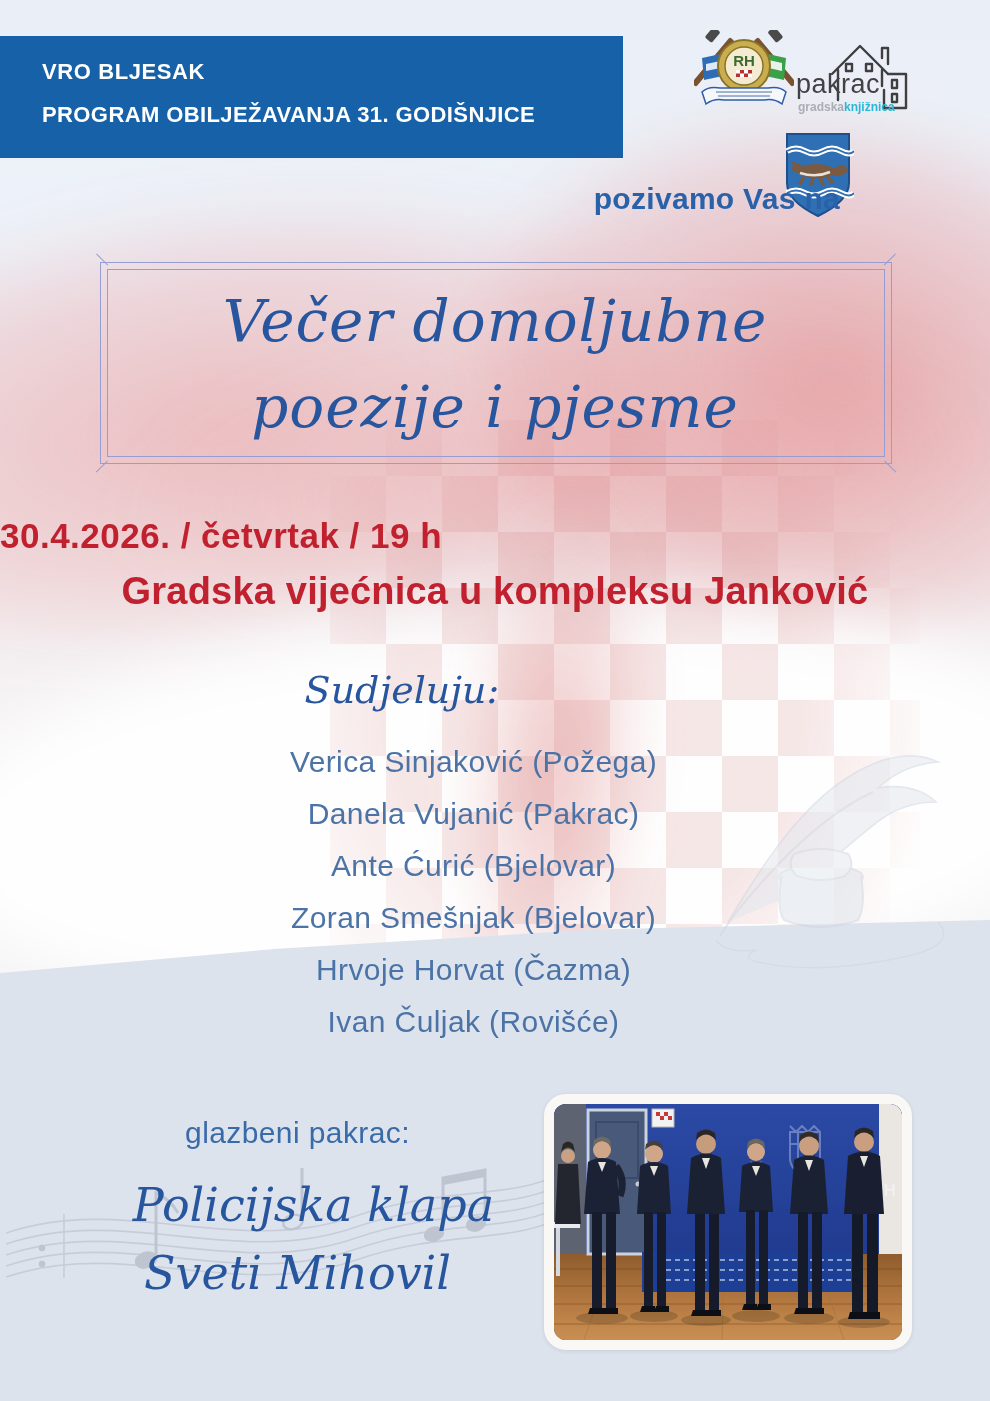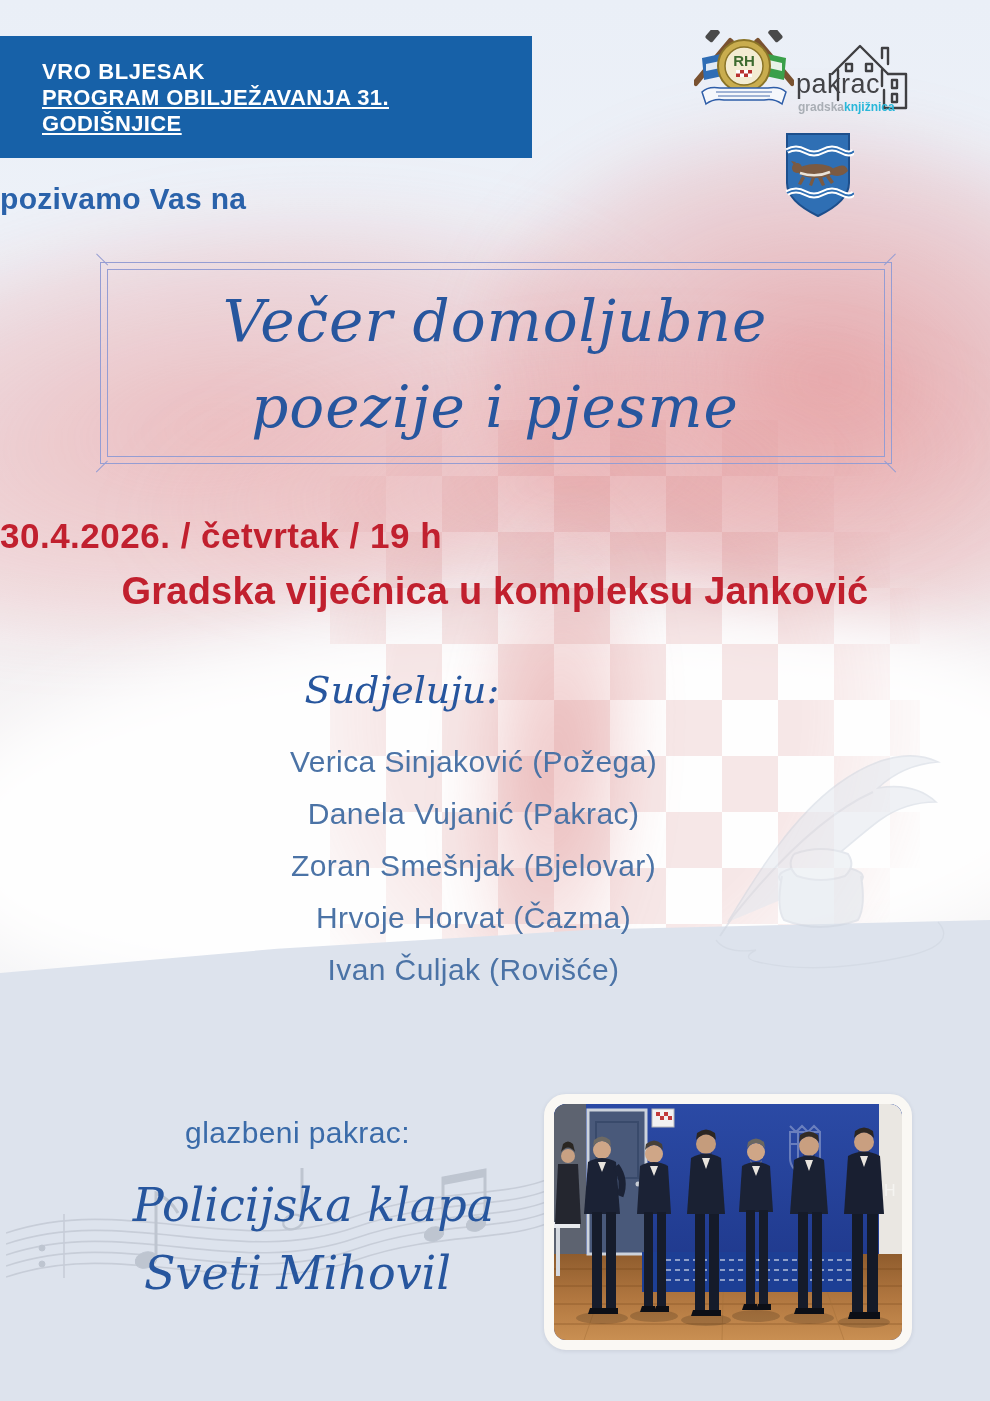--- a/index.html
+++ b/index.html
@@ -27,33 +27,33 @@
     background:repeating-conic-gradient(#cf6a6a 0% 25%, transparent 0% 50%);
     background-size:112px 112px;
     -webkit-mask-image:radial-gradient(ellipse at 45% 45%,#000 45%,transparent 78%);
     mask-image:radial-gradient(ellipse at 45% 45%,#000 45%,transparent 78%);}
   .bottom-gray{position:absolute;left:0;top:920px;width:990px;height:481px;
     background:#dde3ed;
     clip-path:polygon(0 11%,28% 6%,60% 2%,100% 0,100% 100%,0 100%);}
   .quill{position:absolute;left:698px;top:722px;opacity:.55;}
   .staff{position:absolute;left:6px;top:1138px;opacity:.85;}
   
-  .banner{position:absolute;left:0;top:36px;width:532px;height:122px;background:#1761a8;
+  .banner{position:absolute;left:0;top:36px;width:623px;height:122px;background:#1761a8;
     color:#ffffff;padding:23px 0 4px 42px;box-sizing:border-box;}
   .banner .l1{font-size:22px;font-weight:bold;letter-spacing:.6px;}
-  .banner .l2{font-size:22px;font-weight:bold;letter-spacing:.4px;text-decoration:underline;}
+  .banner .l2{font-size:22px;font-weight:bold;letter-spacing:.4px;margin-top:17px;}
   .police-emblem{position:absolute;left:694px;top:30px;}
   .library-logo{position:absolute;left:796px;top:34px;width:116px;height:80px;}
   .library-logo .house{position:absolute;right:0;top:0;}
   .library-logo .t1{position:absolute;left:0;bottom:14px;font-size:27px;color:#424246;letter-spacing:.5px;font-weight:400;}
   .library-logo .t2{position:absolute;left:2px;bottom:0;font-size:12px;font-weight:bold;}
   .library-logo .t2 .gray{color:#a9aeb5;}
   .library-logo .t2 .cyan{color:#29b7d9;}
   .coat{position:absolute;left:782px;top:131px;}
-  .intro{position:absolute;left:0;top:182px;width:990px;text-align:left;
+  .intro{position:absolute;left:0;top:182px;width:840px;text-align:right;
     color:#2a62aa;font-size:30px;font-weight:bold;letter-spacing:.3px;}
   
   .title-box{position:absolute;left:100px;top:262px;width:790px;height:200px;
     border:1.6px solid #959dd3;}
   .title-box .inner{position:absolute;inset:6px;border:1px solid #959dd3;}
   .tick{position:absolute;width:16px;height:1.4px;background:#959dd3;}
   .tick.tl{left:-7px;top:-4px;transform:rotate(45deg);}
   .tick.tr{right:-7px;top:-4px;transform:rotate(-45deg);}
   .tick.bl{left:-7px;bottom:-4px;transform:rotate(-45deg);}
   .tick.br{right:-7px;bottom:-4px;transform:rotate(45deg);}
@@ -213,20 +213,21 @@
     <div>poezije i pjesme</div>
   </div>
 
   <div class="date-line">30.4.2026. / četvrtak / 19 h</div>
   <div class="venue-line">Gradska vijećnica u kompleksu Janković</div>
 
   <div class="participants-heading script">Sudjeluju:</div>
   <div class="participants">
     <div>Verica Sinjaković (Požega)</div>
     <div>Danela Vujanić (Pakrac)</div>
+    <div>Ante Ćurić (Bjelovar)</div>
     <div>Zoran Smešnjak (Bjelovar)</div>
     <div>Hrvoje Horvat (Čazma)</div>
     <div>Ivan Čuljak (Rovišće)</div>
   </div>
 
   <div class="music-label">glazbeni pakrac:</div>
   <div class="klapa1 script">Policijska klapa</div>
   <div class="klapa2 script">Sveti Mihovil</div>
 
   <div class="photo">

